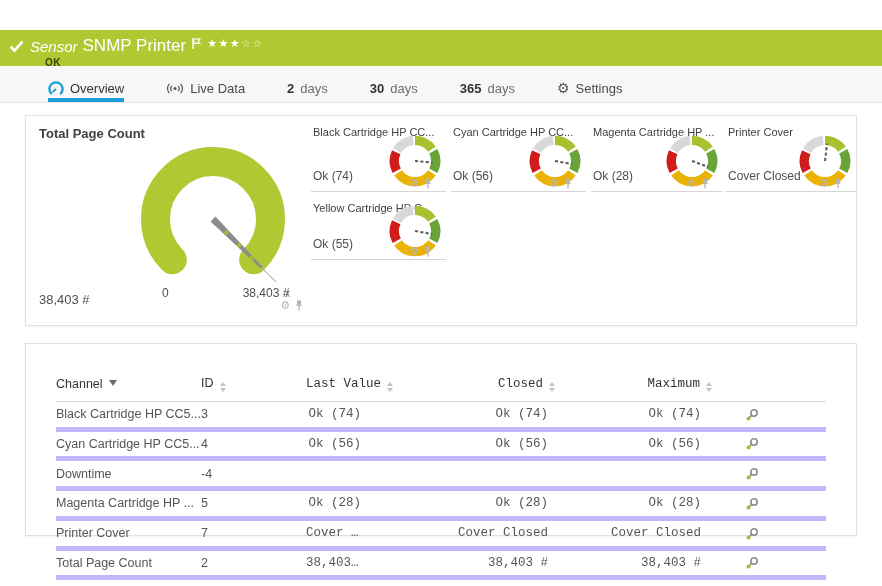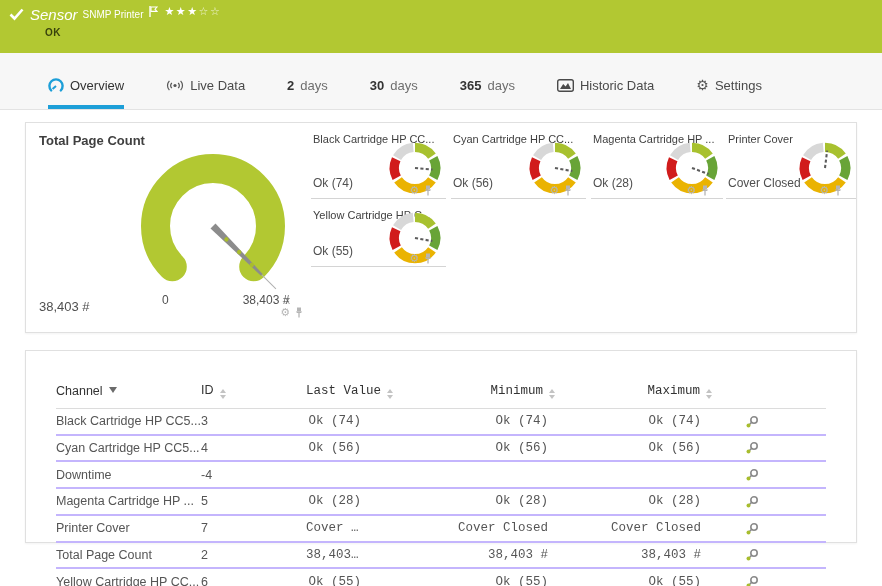--- a/index.html
+++ b/index.html
@@ -1,32 +1,32 @@
 <!DOCTYPE html>
 <html><head>
 <meta charset="utf-8">
 <style>
   * { box-sizing: border-box; margin: 0; padding: 0; }
   html,body { width: 882px; height: 586px; overflow: hidden; background: #fff;
     font-family: "Liberation Sans", "DejaVu Sans", sans-serif; }
 
   
-  .topbar { height: 53px; background: #b2c832; color: #fff; position: relative; }
+  .topbar { height: 36px; background: #b2c832; color: #fff; position: relative; margin-top: 30px; }
   .topbar-main { display: flex; align-items: center; padding: 6px 0 0 9px; }
   .check-ico { margin-right: 6px; display: inline-flex; }
   .kind { font-style: italic; font-size: 15px; margin-right: 5px; }
-  .sensor-title { font-size: 10px; margin-right: 4px; }
+  .sensor-title { font-size: 17px; margin-right: 4px; }
   .flag-ico { display: inline-flex; margin: -6px 6px 0 2px; }
   .stars { font-size: 11px; letter-spacing: 1.5px; margin-top: -6px; }
   .stars .dim { opacity: .75; }
   .status-line { position: absolute; left: 45px; top: 27px; font-size: 10px;
     font-weight: bold; color: rgba(20,25,0,.78); letter-spacing: .5px; }
 
   
-  .tabs { height: 57px; background: #f7f7f7; border-bottom: 1px solid #e3e3e3;
+  .tabs { height: 37px; background: #f7f7f7; border-bottom: 1px solid #e3e3e3;
     display: flex; align-items: stretch; padding-left: 48px; gap: 42px; }
   .tab { display: flex; align-items: center; gap: 6px; font-size: 13px; color: #4a4a4a;
     border-bottom: 4px solid transparent; padding-top: 12px; cursor: pointer; white-space: nowrap; }
   .tab.active { border-bottom-color: #1d9fd8; color: #333; }
   .tab .num { font-weight: bold; color: #333; }
   .tab .word { color: #6e6e6e; }
   .gear-glyph { font-size: 14px; color: #555; line-height: 1; }
 
   
   .card { background: #fff; border: 1px solid #e0e0e0; box-shadow: 0 1px 2px rgba(0,0,0,.05); }
@@ -49,21 +49,21 @@
   .mini-svg { position: absolute; right: 2px; top: 10px; }
   .row2 .mini-svg { top: 4px; }
   .mini-value { position: absolute; left: 2px; bottom: 8px; font-size: 12px; color: #4f4f4f; }
   .mini-tools { right: 14px; bottom: 2px; }
 
   
   .table-card { margin: 17px 25px 0 25px; height: 193px; padding: 26px 30px 0 30px; }
   table { border-collapse: collapse; width: 100%; table-layout: fixed; font-size: 12.5px; }
   th { text-align: left; font-weight: normal; color: #333; padding: 6px 0 9px 0;
     border-bottom: 1px solid #dcdcdc; white-space: nowrap; }
-  td { padding: 5px 0; border-bottom: 2px solid #c4b5fd; color: #555; white-space: nowrap;
+  td { padding: 5px 0; border-bottom: 5px solid #c4b5fd; color: #555; white-space: nowrap;
     overflow: hidden; text-overflow: ellipsis; }
   th.r, td.r { text-align: right; font-family: Liberation Mono, monospace; }
   td.v-last { padding-right: 18px; }
   td.v-min  { padding-right: 7px; }
   td.v-max  { padding-right: 11px; }
   td.td-ico { text-align: center; overflow: visible; }
   .sort-wrap { display: inline-flex; flex-direction: column; gap: 2px; margin-left: 6px; vertical-align: 1px; }
   .tri-up { width: 0; height: 0; border-left: 3.5px solid transparent; border-right: 3.5px solid transparent; border-bottom: 4px solid #c3c3c3; }
   .tri-dn { width: 0; height: 0; border-left: 3.5px solid transparent; border-right: 3.5px solid transparent; border-top: 4px solid #c3c3c3; }
   .tri-active { width: 0; height: 0; display: inline-block; margin-left: 6px; vertical-align: 2px;
@@ -117,27 +117,20 @@
   </div>
   <div class="tab">
     <span class="num">30</span>
     <span class="word">days</span>
   </div>
   <div class="tab">
     <span class="num">365</span>
     <span class="word">days</span>
   </div>
   <div class="tab">
-    <svg width="17" height="13" viewBox="0 0 17 13">
-      <rect x="0.7" y="0.7" width="15.6" height="11.6" rx="2" fill="none" stroke="#4a4a4a" stroke-width="1.4"></rect>
-      <path d="M3 10 L6.2 5 L8.6 7.6 L11 4 L14 10 Z" fill="#4a4a4a"></path>
-    </svg>
-    <span>Historic Data</span>
-  </div>
-  <div class="tab">
     <span class="gear-glyph">⚙</span>
     <span>Settings</span>
   </div>
 </nav>
 
 <section class="card gauges-card">
 
   <div class="big-tile">
     <div class="big-title">Total Page Count</div>
     <svg class="big-svg" width="285" height="209" viewBox="0 0 285 209">
@@ -285,21 +278,21 @@
       <tr>
         <th><span>Channel</span><span class="tri-active"></span></th>
         <th><span>ID</span><span class="sort-wrap">
               <span class="tri-up"></span>
               <span class="tri-dn"></span>
             </span></th>
         <th class="r"><span>Last Value</span><span class="sort-wrap">
               <span class="tri-up"></span>
               <span class="tri-dn"></span>
             </span></th>
-        <th class="r"><span>Minimum</span><span class="sort-wrap">
+        <th class="r"><span>Closed</span><span class="sort-wrap">
               <span class="tri-up"></span>
               <span class="tri-dn"></span>
             </span></th>
         <th class="r"><span>Maximum</span><span class="sort-wrap">
               <span class="tri-up"></span>
               <span class="tri-dn"></span>
             </span></th>
         <th></th>
           <th></th>
       </tr>

